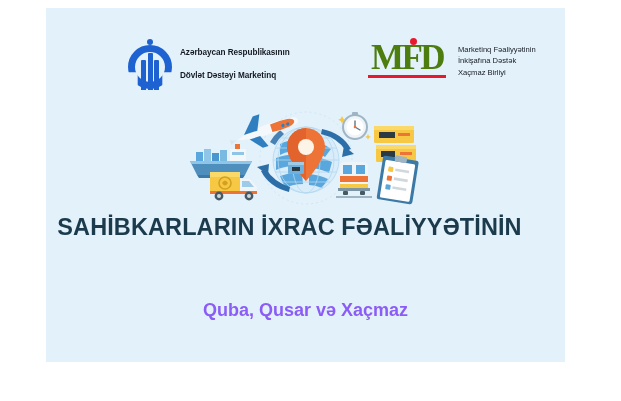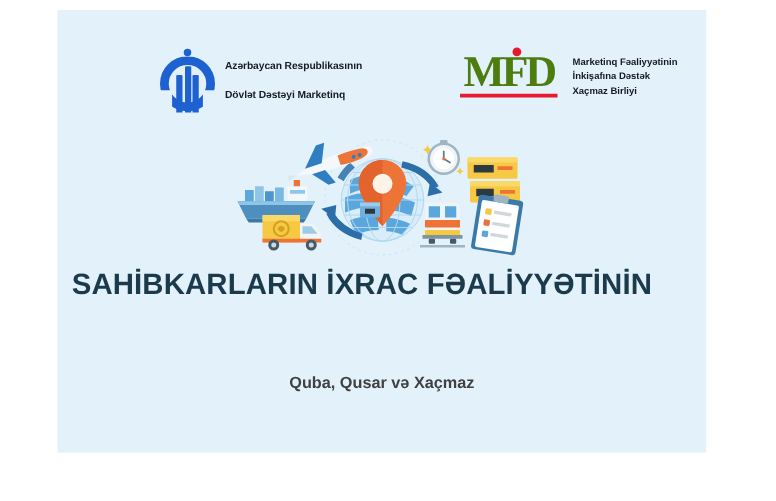--- a/index.html
+++ b/index.html
@@ -116,21 +116,21 @@
     background: #e8192c;
   }
   .mfd-mark .mfd-rule {
     position: absolute;
     left: 2px; bottom: 6px;
     width: 78px; height: 3px;
     background: #e8192c;
   }
   .mfd-text {
     font-size: 7.6px;
-    font-weight: bold;
+    font-weight: normal;
     line-height: 1.5;
     color: #151a22;
     white-space: nowrap;
   }
 
   
   .illustration {
     position: absolute;
     left: 130px;
     top: 100px;
@@ -149,24 +149,24 @@
     font-weight: bold;
     line-height: 1.26;
     color: #1b3b4d;
     letter-spacing: 0.1px;
   }
   .subtitle {
     position: absolute;
     left: 0; top: 288px;
     width: 519px;
     text-align: center;
-    font-size: 13px;
+    font-size: 18px;
     font-weight: bold;
     line-height: 1.6;
-    color: #404040;
+    color: #8b5cf6;
   }
   .subtitle .year { display: block; }
 </style>
 </head>
 <body>
 
 <div class="slide">
 
   <div class="logo-row">
 

